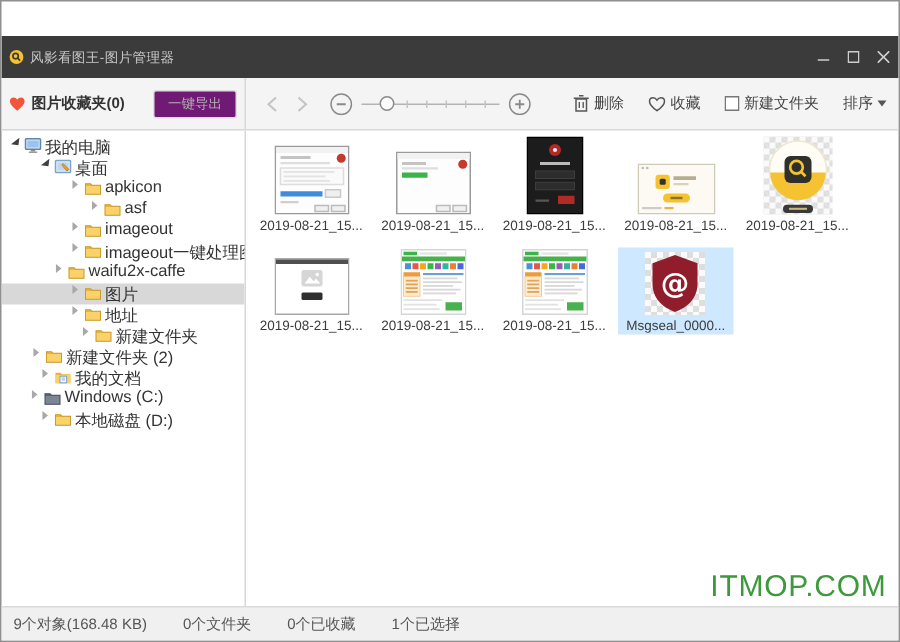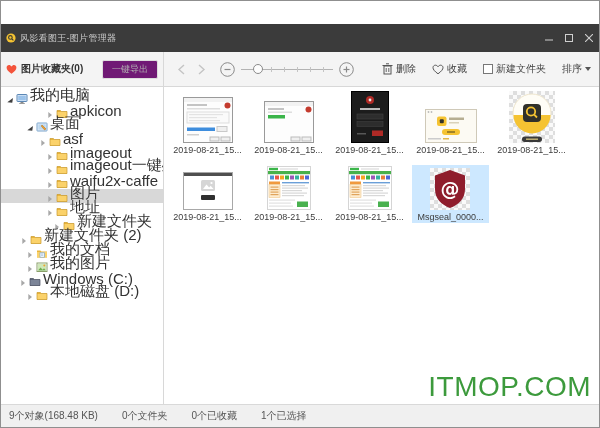--- a/index.html
+++ b/index.html
@@ -27,35 +27,35 @@
   .slider .tick { position:absolute; top:6px; width:1px; height:5px; background:#c4c4c4; }
   .slider .thumb { position:absolute; top:3px; width:10px; height:10px; border:1px solid #8a8a8a; border-radius:50%; background:#fdfdfd; }
   .tb-right { margin-left:auto; display:flex; align-items:center; margin-right:8px; }
   .tb-item { display:flex; align-items:center; margin-left:16px; font-size:10px; color:#444; white-space:nowrap;text-align:center; }
   .tb-item .ic { display:inline-flex; margin-right:3px; }
   .caret { width:0; height:0; border-left:3.5px solid transparent; border-right:3.5px solid transparent; border-top:4px solid #555; margin-left:3px; }
 
   
   .main { flex:1 1 auto; display:flex; overflow:hidden; }
   .sidebar { width:163px; flex:0 0 auto; border-right:1px solid #d8d8d8; padding-top:4px; overflow:hidden; }
-  .tree-row { height:14px; display:flex; align-items:flex-end; font-size:15px; color:#333; white-space:nowrap; }
+  .tree-row { height:14px; display:flex; align-items:flex-start; font-size:11px; color:#333; white-space:nowrap; }
   .tree-row.selected { background:#d8d8d8; }
   .tree-arrow { width:8px; height:8px; display:inline-flex; align-items:center; justify-content:center; flex:0 0 auto; }
   .tree-icon { width:12px; height:12px; margin:0 2px; display:inline-flex; flex:0 0 auto; }
 
   .content { flex:1 1 auto; position:relative; background:#fff; overflow:hidden;text-align:center; }
   .grid { display:grid; grid-template-columns:repeat(5,81px); grid-auto-rows:67px; padding:2px 0 0 3px; }
   .cell { display:flex; align-items:flex-end; justify-content:center; }
   .cell-inner { display:flex; flex-direction:column; align-items:center; padding:3px 5px 1px; }
   .cell-inner.selected { background:#cde8ff; }
   .thumb { display:flex; }
   .checker { background-image:linear-gradient(45deg,#dedede 25%,transparent 25%,transparent 75%,#dedede 75%),linear-gradient(45deg,#dedede 25%,transparent 25%,transparent 75%,#dedede 75%); background-size:8px 8px; background-position:0 0,4px 4px; background-color:#fafafa; }
   .thumb-label { font-size:9px; color:#3c3c3c; margin-top:2px; white-space:nowrap; }
 
-  .watermark { position:absolute; right:8px; bottom:1px; font-size:28px; color:#3c9a3c; letter-spacing:0.5px; }
+  .watermark { position:absolute; right:8px; bottom:1px; font-size:20px; color:#3c9a3c; letter-spacing:0.5px; }
 
   
   .statusbar { height:23px; background:#f0f0f0; border-top:1px solid #d9d9d9; display:flex; align-items:center; font-size:10px; color:#555; flex:0 0 auto; padding-left:8px; }
   .statusbar span { margin-right:24px; white-space:nowrap; }
 </style>
 </head>
 <body>
 
 <div class="window">
 
@@ -179,51 +179,51 @@
           <span class="tree-icon">
             <svg width="12" height="12" viewBox="0 0 12 12">
               <rect x="1" y="1.5" width="10" height="7" rx="0.5" fill="#dce9f7" stroke="#5b87b5" stroke-width="1"></rect>
               <rect x="2.2" y="2.7" width="7.6" height="4.6" fill="#9cc3ea"></rect>
               <rect x="4.5" y="9" width="3" height="1" fill="#8a8a8a"></rect>
               <rect x="3.2" y="10" width="5.6" height="1" fill="#9a9a9a"></rect>
             </svg>
           </span>
           <span>我的电脑</span>
         </div>
-        <div class="tree-row" style="padding-left: 45px;">
-          <span class="tree-arrow">
-            <svg width="8" height="8" viewBox="0 0 8 8">
-              <path d="M2.3 1 L6 4 L2.3 7 Z" fill="#a8a8a8"></path>
-            </svg>
-          </span>
-          <span class="tree-icon">
-            <svg width="12" height="12" viewBox="0 0 12 12">
-              <path d="M1 3.5 h3.4 l1 1 H11 v6 H1 Z" fill="#e8b43a"></path>
-              <path d="M1 5 H11 V10.5 H1 Z" fill="#fbd26a"></path>
-              <path d="M1 3.5 h3.4 l1 1 H11 v6 H1 Z" fill="none" stroke="#c99a2c" stroke-width="0.7"></path>
-            </svg>
-          </span>
-          <span>apkicon</span>
-        </div>
         <div class="tree-row" style="padding-left: 25px;">
           <span class="tree-arrow">
             <svg width="8" height="8" viewBox="0 0 8 8">
               <path d="M1.5 5.5 L6.5 5.5 L6.5 0.5 Z" transform="rotate(8 4 4)" fill="#3f3f3f"></path>
             </svg>
           </span>
           <span class="tree-icon">
             <svg width="12" height="12" viewBox="0 0 12 12">
               <rect x="1" y="2" width="10" height="8" rx="0.5" fill="#e7f0fa" stroke="#7aa4cc" stroke-width="1"></rect>
               <rect x="2.3" y="3.3" width="7.4" height="5.4" fill="#bcd7ee"></rect>
               <path d="M6 4 l4 4 -1.4 1 -3.4 -4 z" fill="#f0a030" stroke="#b37017" stroke-width="0.5"></path>
             </svg>
           </span>
           <span>桌面</span>
         </div>
-        <div class="tree-row" style="padding-left: 38px;">
+        <div class="tree-row" style="padding-left: 45px;">
+          <span class="tree-arrow">
+            <svg width="8" height="8" viewBox="0 0 8 8">
+              <path d="M2.3 1 L6 4 L2.3 7 Z" fill="#a8a8a8"></path>
+            </svg>
+          </span>
+          <span class="tree-icon">
+            <svg width="12" height="12" viewBox="0 0 12 12">
+              <path d="M1 3.5 h3.4 l1 1 H11 v6 H1 Z" fill="#e8b43a"></path>
+              <path d="M1 5 H11 V10.5 H1 Z" fill="#fbd26a"></path>
+              <path d="M1 3.5 h3.4 l1 1 H11 v6 H1 Z" fill="none" stroke="#c99a2c" stroke-width="0.7"></path>
+            </svg>
+          </span>
+          <span>apkicon</span>
+        </div>
+        <div class="tree-row" style="padding-left: 58px;">
           <span class="tree-arrow">
             <svg width="8" height="8" viewBox="0 0 8 8">
               <path d="M2.3 1 L6 4 L2.3 7 Z" fill="#a8a8a8"></path>
             </svg>
           </span>
           <span class="tree-icon">
             <svg width="12" height="12" viewBox="0 0 12 12">
               <path d="M1 3.5 h3.4 l1 1 H11 v6 H1 Z" fill="#e8b43a"></path>
               <path d="M1 5 H11 V10.5 H1 Z" fill="#fbd26a"></path>
               <path d="M1 3.5 h3.4 l1 1 H11 v6 H1 Z" fill="none" stroke="#c99a2c" stroke-width="0.7"></path>
@@ -254,21 +254,21 @@
           </span>
           <span class="tree-icon">
             <svg width="12" height="12" viewBox="0 0 12 12">
               <path d="M1 3.5 h3.4 l1 1 H11 v6 H1 Z" fill="#e8b43a"></path>
               <path d="M1 5 H11 V10.5 H1 Z" fill="#fbd26a"></path>
               <path d="M1 3.5 h3.4 l1 1 H11 v6 H1 Z" fill="none" stroke="#c99a2c" stroke-width="0.7"></path>
             </svg>
           </span>
           <span>imageout一键处理图片工具</span>
         </div>
-        <div class="tree-row" style="padding-left: 45px;">
+        <div class="tree-row" style="padding-left: 34px;">
           <span class="tree-arrow">
             <svg width="8" height="8" viewBox="0 0 8 8">
               <path d="M2.3 1 L6 4 L2.3 7 Z" fill="#a8a8a8"></path>
             </svg>
           </span>
           <span class="tree-icon">
             <svg width="12" height="12" viewBox="0 0 12 12">
               <path d="M1 3.5 h3.4 l1 1 H11 v6 H1 Z" fill="#e8b43a"></path>
               <path d="M1 5 H11 V10.5 H1 Z" fill="#fbd26a"></path>
               <path d="M1 3.5 h3.4 l1 1 H11 v6 H1 Z" fill="none" stroke="#c99a2c" stroke-width="0.7"></path>
@@ -345,36 +345,20 @@
           <span class="tree-icon">
             <svg width="12" height="12" viewBox="0 0 12 12">
               <path d="M1 3.5 h3.4 l1 1 H11 v6 H1 Z" fill="#e8b43a"></path>
               <path d="M1 5 H11 V10.5 H1 Z" fill="#fbd26a"></path>
               <rect x="4" y="5.8" width="4.4" height="4.4" fill="#fff" stroke="#7aa4cc" stroke-width="0.7"></rect>
               <line x1="5" y1="7" x2="7.4" y2="7" stroke="#7aa4cc" stroke-width="0.6"></line>
               <line x1="5" y1="8.3" x2="7.4" y2="8.3" stroke="#7aa4cc" stroke-width="0.6"></line>
             </svg>
           </span>
           <span>我的文档</span>
-        </div>
-        <div class="tree-row" style="padding-left: 25px;">
-          <span class="tree-arrow">
-            <svg width="8" height="8" viewBox="0 0 8 8">
-              <path d="M2.3 1 L6 4 L2.3 7 Z" fill="#a8a8a8"></path>
-            </svg>
-          </span>
-          <span class="tree-icon">
-            <svg width="12" height="12" viewBox="0 0 12 12">
-              <rect x="1" y="2" width="10" height="8.5" fill="#fff" stroke="#8aa06a" stroke-width="1"></rect>
-              <rect x="2" y="3" width="8" height="6.5" fill="#cfe8b8"></rect>
-              <path d="M2 9.5 l2.6 -3 2 2.2 1.4 -1.4 2 2.2 z" fill="#6fae4e"></path>
-              <circle cx="8.3" cy="4.6" r="1" fill="#f0a030"></circle>
-            </svg>
-          </span>
-          <span>我的图片</span>
         </div>
         <div class="tree-row" style="padding-left: 18px;">
           <span class="tree-arrow">
             <svg width="8" height="8" viewBox="0 0 8 8">
               <path d="M2.3 1 L6 4 L2.3 7 Z" fill="#a8a8a8"></path>
             </svg>
           </span>
           <span class="tree-icon">
             <svg width="12" height="12" viewBox="0 0 12 12">
               <path d="M1 3.5 h3.4 l1 1 H11 v6 H1 Z" fill="#5d6578"></path>

